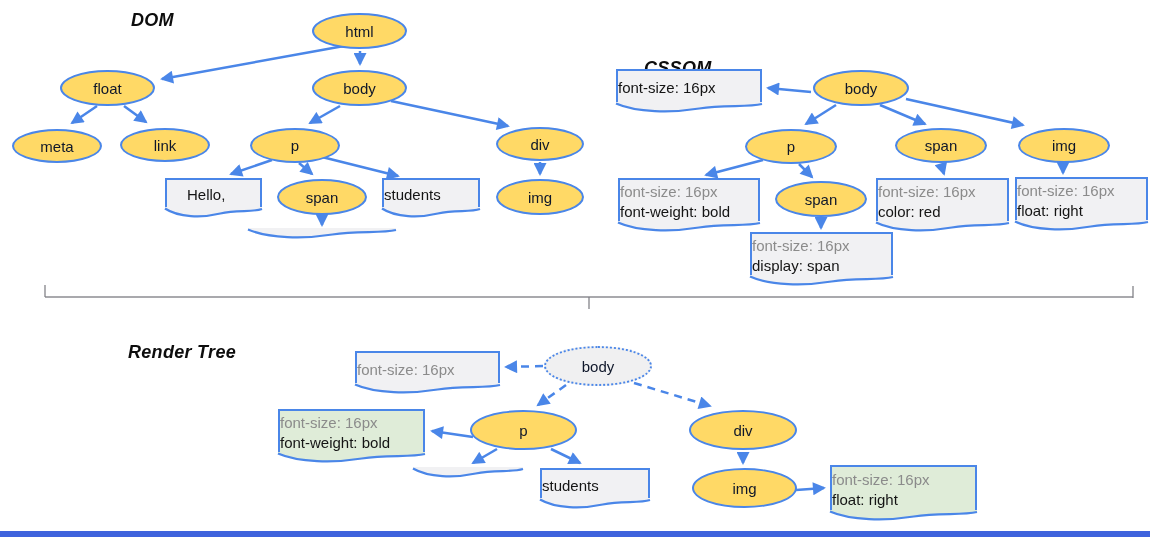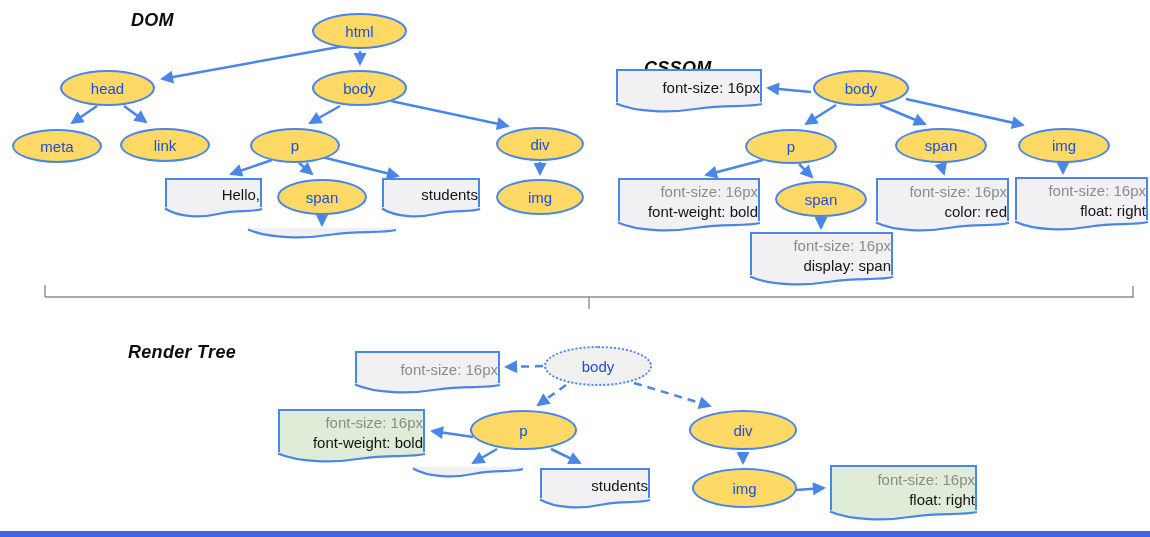--- a/index.html
+++ b/index.html
@@ -3,26 +3,26 @@
 <meta charset="utf-8">
 <style>
   html,body { margin:0; padding:0; }
   body { font-family:"Liberation Sans", sans-serif; background:#ffffff; }
   #stage { position:relative; width:1150px; height:537px; background:#ffffff; overflow:hidden; }
 
   .title { position:absolute; font-style:italic; font-weight:800; font-size:18px; color:#0d0d0d; letter-spacing:.3px; }
 
   .ellipse { position:absolute; box-sizing:border-box; border:2.5px solid #4a86e8; background:#ffd966;
              border-radius:50%; display:flex; align-items:center; justify-content:center;
-             font-size:15px; color:#1d4ed8; white-space:nowrap; z-index:2; }
+             font-size:15px; color:#0f172a; white-space:nowrap; z-index:2; }
   .ellipse.dotted { border:2px dotted #4a86e8; background:#f0f0f1; }
 
   .docbox { position:absolute; z-index:2; }
   .docbox .bd { box-sizing:border-box; border:2.2px solid #4a86e8; border-bottom:none; background:#f1f1f3;
-                display:flex; flex-direction:column; align-items:flex-end; justify-content:center;
+                display:flex; flex-direction:column; align-items:flex-start; justify-content:center;
                 font-size:15px; line-height:20px; color:#141414; text-align:center; padding-top:2px; }
   .docbox svg.wave { display:block; width:100%; height:10px; overflow:visible; margin-top:-1px; }
   .docbox .wfill { fill:#f1f1f3; }
   .docbox .wstroke { fill:none; stroke:#4a86e8; stroke-width:2.2px; }
   .docbox.green .bd { background:#dfecd8; }
   .docbox.green .wfill { fill:#dfecd8; }
   .gray { color:#8b8b8b; }
 
   svg.links { position:absolute; left:0; top:0; z-index:1; }
   .lnk { stroke:#4a86e8; stroke-width:2.5; fill:none; }
@@ -79,21 +79,21 @@
       <line class="div-line" x1="45" y1="297" x2="1133" y2="297"></line>
       <line class="div-line" x1="45" y1="285" x2="45" y2="297"></line>
       <line class="div-line" x1="589" y1="297" x2="589" y2="309"></line>
       <line class="div-line" x1="1133" y1="286" x2="1133" y2="298"></line>
     </g>
   </svg>
 
   <div class="title" style="left:131px;top:10px;">DOM</div>
 
   <div class="ellipse" style="left:312px;top:13px;width:95px;height:36px;">html</div>
-  <div class="ellipse" style="left:60px;top:70px;width:95px;height:36px;">head</div>
+  <div class="ellipse" style="left:60px;top:70px;width:95px;height:36px;">float</div>
   <div class="ellipse" style="left:312px;top:70px;width:95px;height:36px;">body</div>
   <div class="ellipse" style="left:120px;top:128px;width:90px;height:34px;">link</div>
   <div class="ellipse" style="left:12px;top:129px;width:90px;height:34px;">meta</div>
   <div class="ellipse" style="left:250px;top:128px;width:90px;height:35px;">p</div>
   <div class="ellipse" style="left:496px;top:127px;width:88px;height:34px;">div</div>
   <div class="ellipse" style="left:277px;top:179px;width:90px;height:36px;">span</div>
   <div class="ellipse" style="left:496px;top:179px;width:88px;height:36px;">img</div>
 
   <div class="docbox" style="left:165px;top:178px;width:97px;">
     <div class="bd" style="height:30px;padding-left:20px;">

